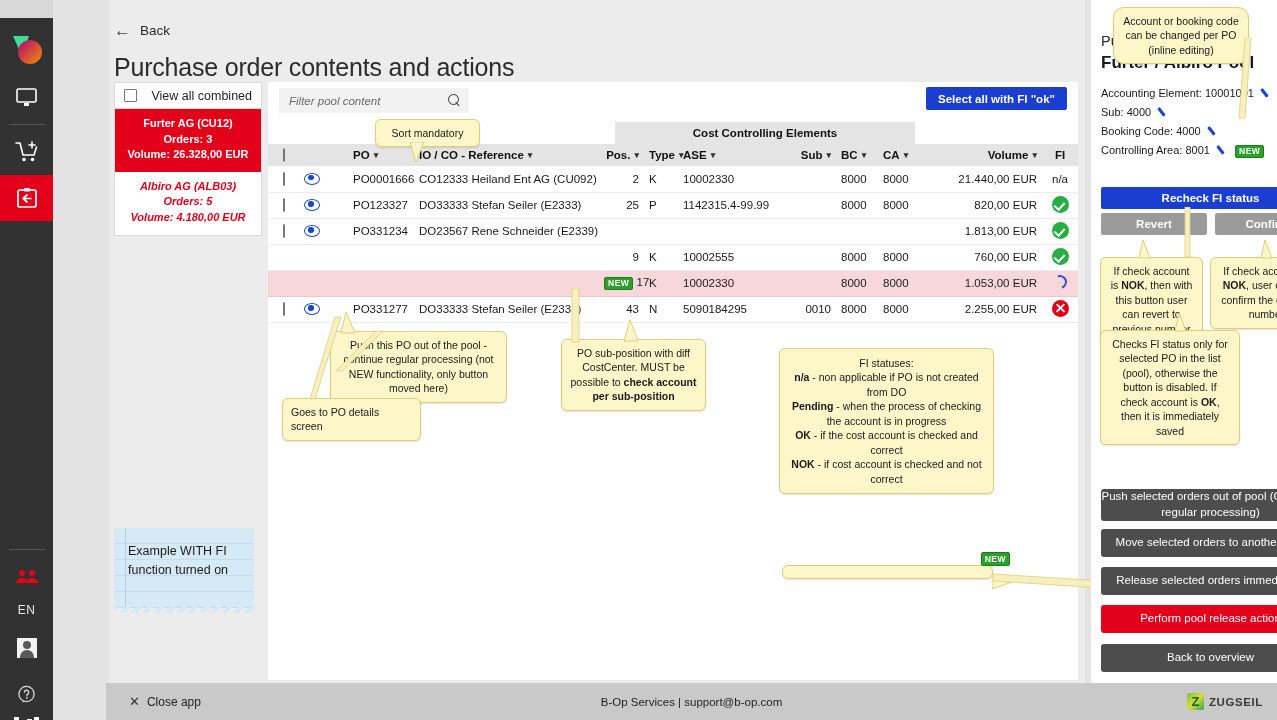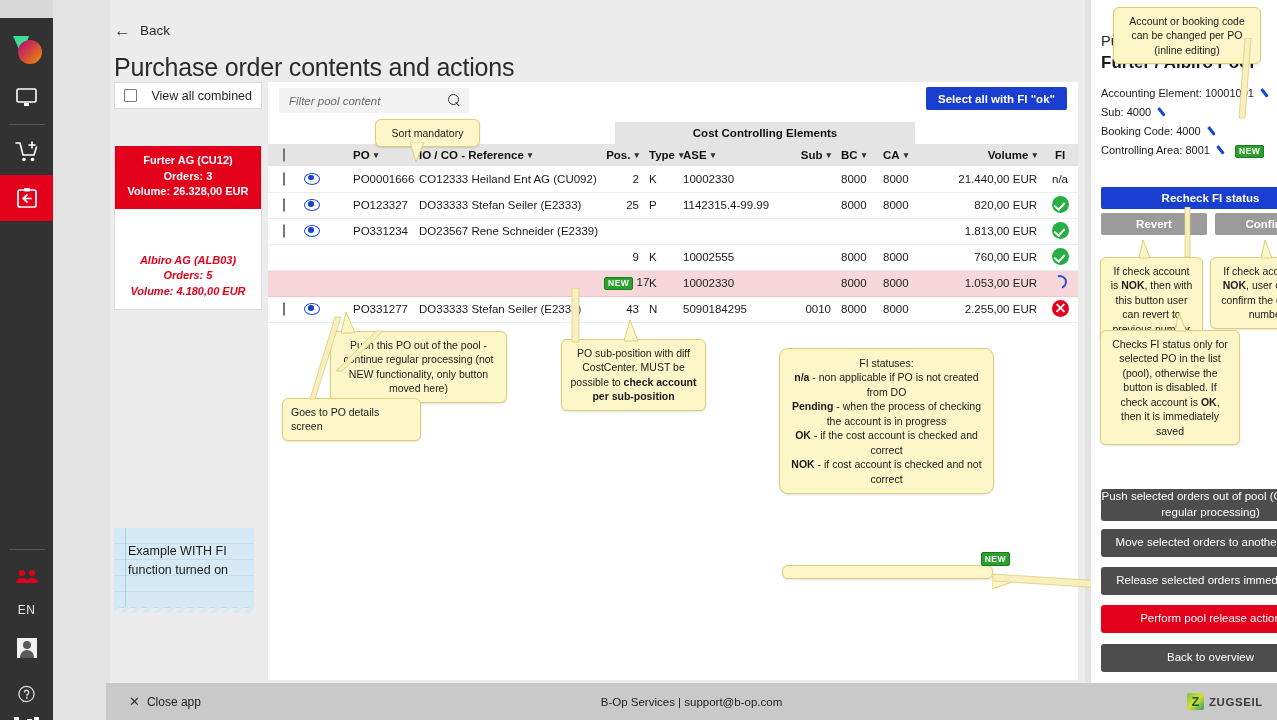--- a/index.html
+++ b/index.html
@@ -62,21 +62,20 @@
     background:#fff; border:1px solid #dcdcdc; height:27px; display:flex; align-items:center;
     padding:0 9px; gap:9px; font-size:12.5px; color:#1f1f1f;justify-content:space-between;
   }
   .cb {
     width:13px; height:13px; border:1.5px solid #777; background:#fff; flex:0 0 auto;
     border-radius:1px;
   }
   .pool-card {
     text-align:center; padding:7px 4px 9px; font-size:11px; font-weight:bold;
     line-height:1.42;
-    margin-top:37px;
   }
   .pool-card.sel { background:#e2001a; color:#fff; }
   .pool-card.unsel { background:#fff; color:#e2001a;font-style:italic; }
   .pool-wrap { border:1px solid #dcdcdc; border-top:none; background:#fff; }
 
   .note-card {
     position:absolute; left:61px; top:528px; width:140px; height:80px;
     background:#d6eaf5; padding:14px 0 0 14px; font-size:12.5px; color:#1a1a1a;
     line-height:1.5;
     background-image:linear-gradient(#d6eaf5 0 0);
@@ -471,21 +470,21 @@
   <div class="callout" style="left:508px; top:339px; width:145px;">
     <span>PO sub-position with diff CostCenter. MUST be possible to </span><b>check account per sub-position</b>
     <svg style="position:absolute; left:62px; top:-20px" width="22" height="22">
       <polygon points="0,21 14,21 6,0" fill="#fdf6c8" stroke="#dccf7a" stroke-width="1"></polygon>
     </svg>
   </div>
   <svg style="position:absolute; left:512px; top:288px; width:40px; height:58px; pointer-events:none">
     <polygon points="7,0 14,0 14,54 7,54" fill="#f7efbd" stroke="#dccf7a" stroke-width=".8"></polygon>
   </svg>
 
-  <div class="callout" style="left:726px; top:348px; width:215px; padding:7px 9px;border-radius:9px;">
+  <div class="callout" style="left:726px; top:348px; width:215px; padding:7px 9px;">
     <div>FI statuses:</div>
     <div><b>n/a</b><span> - non applicable if PO is not created from DO</span></div>
     <div><b>Pending</b><span> - when the process of checking the account is in progress</span></div>
     <div><b>OK</b><span> - if the cost account is checked and correct</span></div>
     <div><b>NOK</b><span> - if cost account is checked and not correct</span></div>
   </div>
 
   <div class="callout" style="left:729px; top:565px; width:211px;">
     <svg style="position:absolute; left:209px; top:10px" width="22" height="18">
       <polygon points="0,0 0,13 20,6" fill="#fdf6c8" stroke="#dccf7a" stroke-width="1"></polygon>
@@ -527,21 +526,21 @@
     <button class="btn-grey" style="left:10px; top:213px; width:106px;">Revert</button>
     <button class="btn-grey" style="left:124px; top:213px; width:105px;">Confirm</button>
 
     <button class="act-btn" style="top:489px; height:32px;"><span>Push selected orders out of pool (Continue regular processing)</span></button>
     <button class="act-btn" style="top:529px; height:28px;"><span>Move selected orders to another pool</span></button>
     <button class="act-btn" style="top:567px; height:28px;"><span>Release selected orders immediately</span></button>
     <button class="act-btn red" style="top:605px; height:28px;"><span>Perform pool release action</span></button>
     <button class="act-btn" style="top:644px; height:28px;"><span>Back to overview</span></button>
   </div>
 
-  <div class="callout" style="left:1060px; top:7px; width:148px;">
+  <div class="callout" style="left:1060px; top:7px; width:136px;border-radius:11px;">
     <span>Account or booking code can be changed per PO (inline editing)</span>
   </div>
   <svg style="position:absolute; left:1130px; top:38px; width:70px; height:82px; pointer-events:none">
     <polygon points="62,0 68,0 62,80 56,80" fill="#f7efbd" stroke="#dccf7a" stroke-width=".8"></polygon>
   </svg>
 
   <div class="callout" style="left:1047px; top:257px; width:103px;">
     <span>If check account is </span><b>NOK</b><span>, then with this button user can revert to previous number</span>
     <svg style="position:absolute; left:38px; top:-18px" width="18" height="19">
       <polygon points="0,18 11,18 4,0" fill="#fdf6c8" stroke="#dccf7a" stroke-width="1"></polygon>

